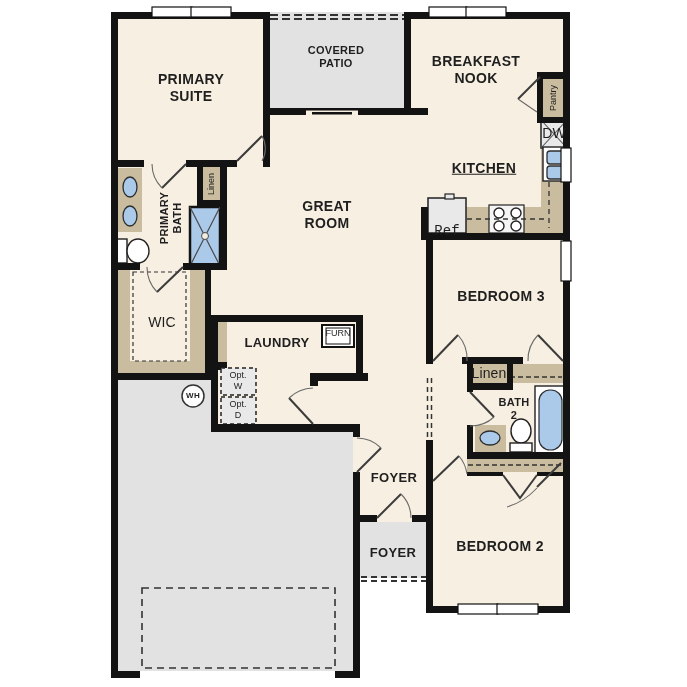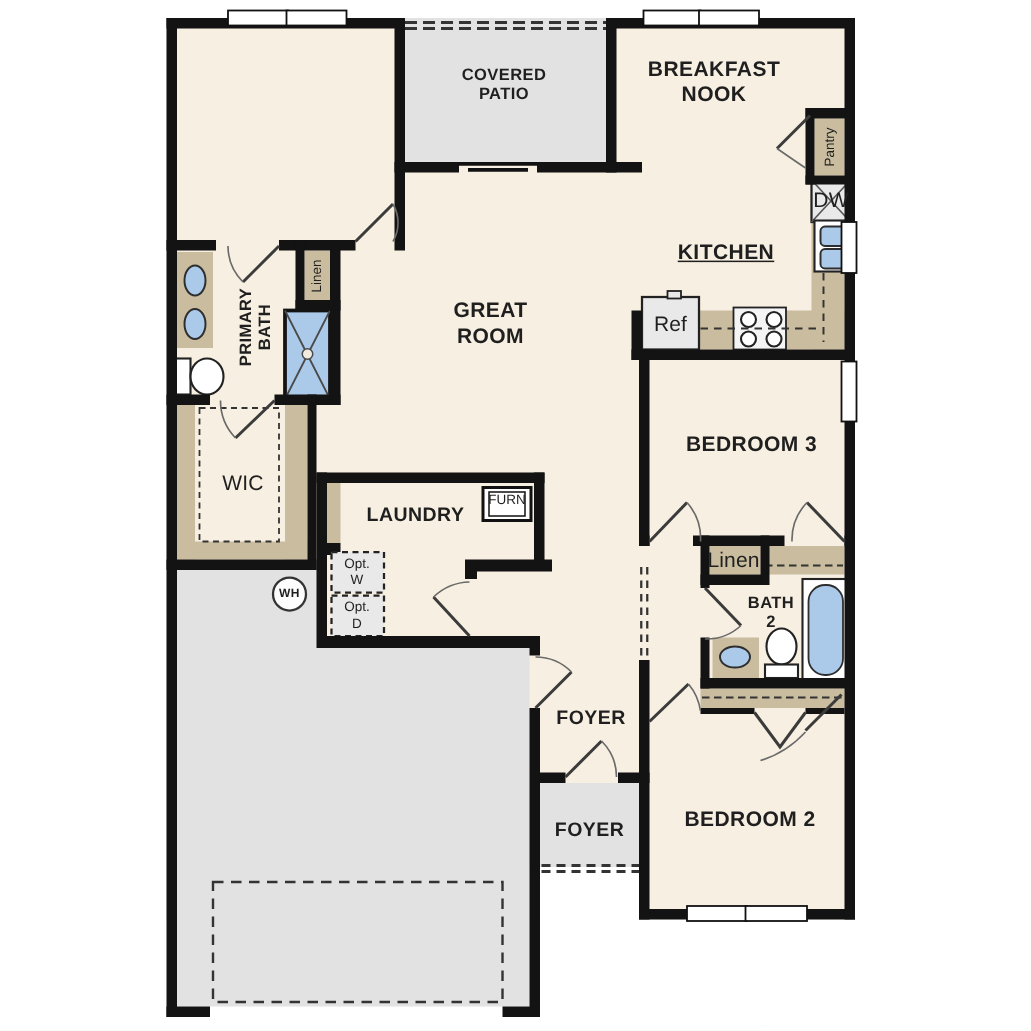--- a/index.html
+++ b/index.html
@@ -231,42 +231,44 @@
           <path class="arc" d="M459,456 A36,36 0 0 1 467,474"></path>
         </g>
       <g>
         <path class="door" d="M503,475 L520,498 L537,475"></path>
         <path class="door" d="M537,487 L561,463"></path>
         <path class="arc" d="M507,507 Q524,502 537,488"></path>
       </g>
     </g>
   </svg>
 
+  <div class="lbl" style="left:191px;top:88px;">PRIMARY
+SUITE</div>
   <div class="lbl smb" style="left:316px;top:57px;margin-left:20px;">COVERED
 PATIO</div>
-  <div class="lbl" style="left:476px;top:54px;">BREAKFAST
+  <div class="lbl" style="left:476px;top:70px;">BREAKFAST
 NOOK</div>
   <div class="lbl" style="left:484px;top:168px;text-decoration:underline;">KITCHEN</div>
   <div class="lbl" style="left:327px;top:215px;">GREAT
 ROOM</div>
   <div class="lbl smb rot" style="left:171px;top:218px;">PRIMARY
 BATH</div>
   <div class="lbl sm" style="left:162px;top:322px;">WIC</div>
   <div class="lbl md" style="left:277px;top:343px;">LAUNDRY</div>
   <div class="lbl" style="left:501px;top:296px;">BEDROOM 3</div>
   <div class="lbl" style="left:514px;top:409px;font-size:11px;">BATH
 2</div>
   <div class="lbl" style="left:500px;top:546px;">BEDROOM 2</div>
   <div class="lbl md" style="left:394px;top:478px;">FOYER</div>
   <div class="lbl md" style="left:393px;top:553px;">FOYER</div>
 
   <div class="lbl xs rot" style="left:211px;top:184px;">Linen</div>
   <div class="lbl xs rot" style="left:553px;top:98px;">Pantry</div>
   <div class="lbl sm" style="left:554px;top:133px;">DW</div>
-  <div class="lbl sm" style="left:447px;top:216px;">Ref</div>
+  <div class="lbl sm" style="left:447px;top:231px;font-family:Liberation Mono, monospace;">Ref</div>
   <div class="lbl xs" style="left:338px;top:333px;">FURN</div>
   <div class="lbl xs" style="left:238px;top:381px;">Opt.
 W</div>
   <div class="lbl xs" style="left:238px;top:410px;">Opt.
 D</div>
   <div class="lbl xxs" style="left:193px;top:396px;">WH</div>
   <div class="lbl sm" style="left:489px;top:373px;">Linen</div>
 </div>
 
 </body></html>

